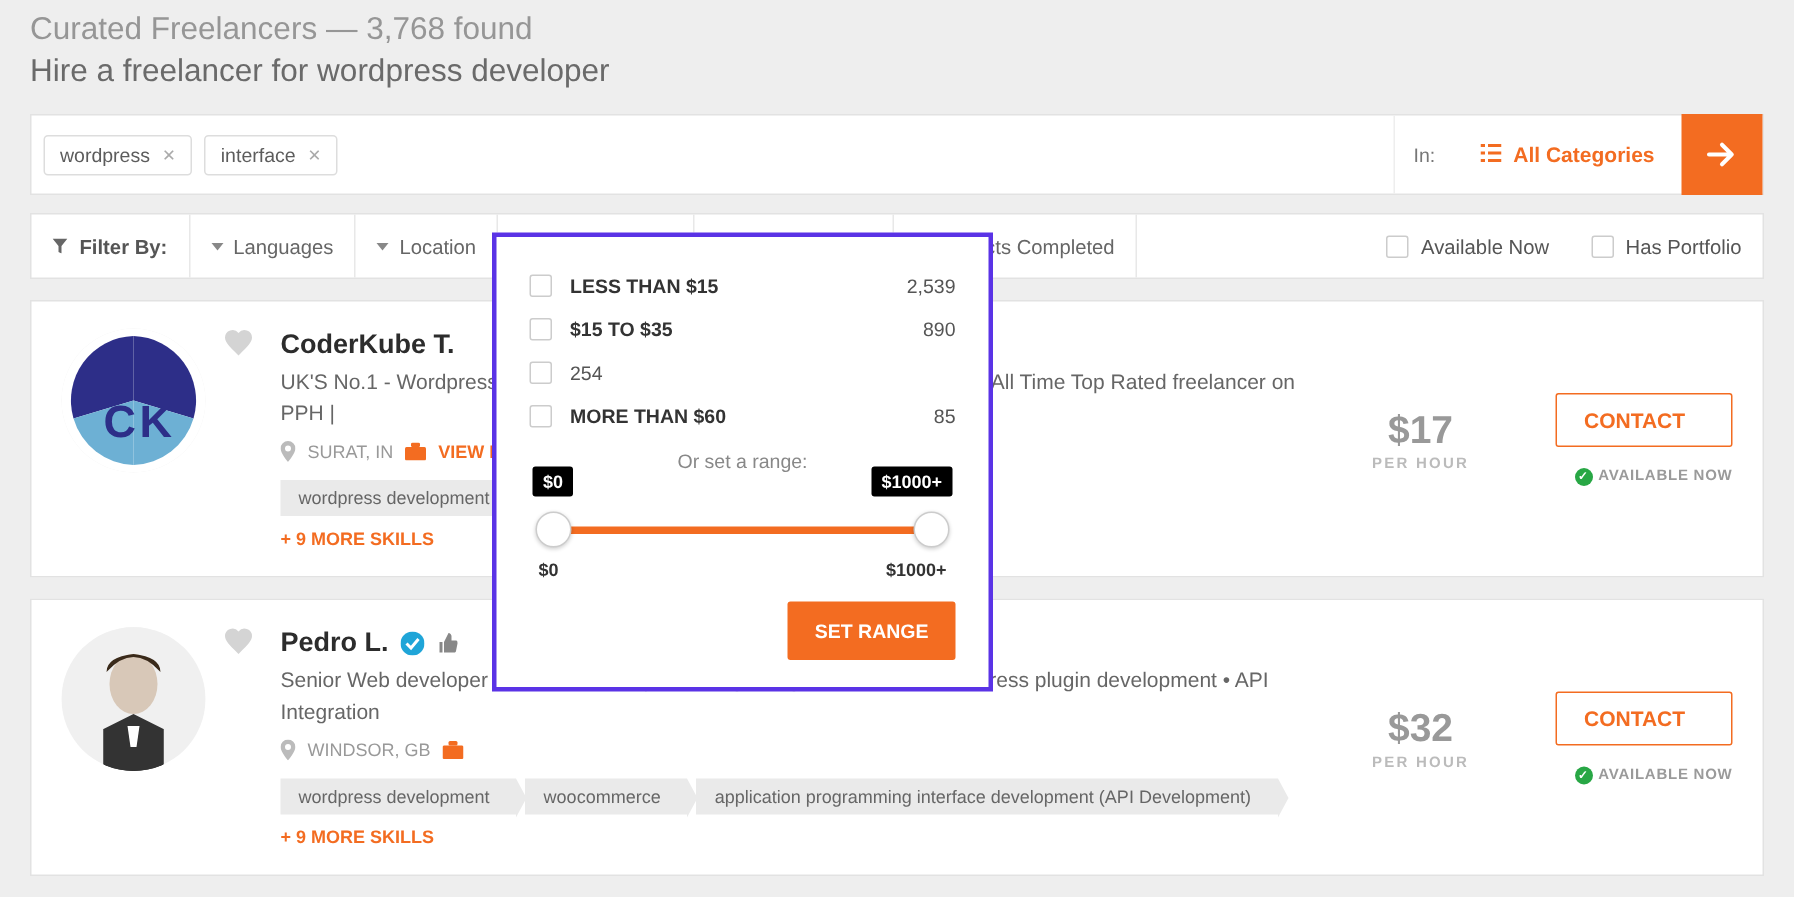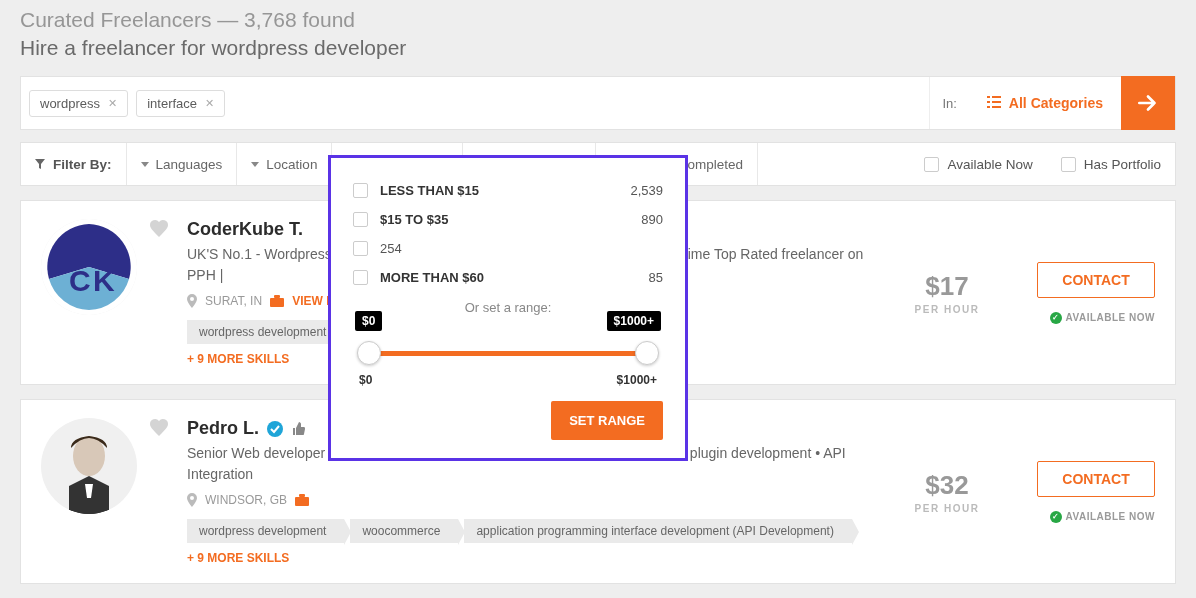--- a/index.html
+++ b/index.html
@@ -32,24 +32,24 @@
 .loc-row { display: flex; align-items: center; gap: 8px; font-size: 12px; color: #999; margin-bottom: 12px; }
 .loc-link { color: #f36c21; font-weight: 700; }
 .skills { display: flex; flex-wrap: wrap; gap: 6px; margin-bottom: 8px; }
 .skill { background: #eaeaea; color: #666; font-size: 12px; padding: 5px 18px 5px 12px; position: relative; }
 .skill::after { content: ""; position: absolute; right: -7px; top: 0; width: 0; height: 0; border-top: 13px solid transparent; border-bottom: 13px solid transparent; border-left: 7px solid #eaeaea; }
 .more-skills { color: #f36c21; font-weight: 700; font-size: 12px; }
 .card-right { width: 120px; text-align: center; display: flex; flex-direction: column; align-items: center; justify-content: center; gap: 2px; }
 .rate { font-size: 26px; font-weight: 700; color: #999; }
 .per { font-size: 10px; letter-spacing: 1.5px; color: #bbb; font-weight: 600; }
 .contact-col { width: 130px; display: flex; flex-direction: column; align-items: flex-end; justify-content: center; gap: 14px; }
-.contact-btn { border: 1px solid #f36c21; color: #f36c21; background: #fff; padding: 9px 18px; font-weight: 700; font-size: 14px; border-radius: 2px; cursor: pointer; width: 118px; text-align: center; }
+.contact-btn { border: 1px solid #f36c21; color: #f36c21; background: #fff; padding: 9px 18px; font-weight: 700; font-size: 14px; border-radius: 2px; cursor: pointer; width: 118px; text-align: left; }
 .avail { font-size: 10px; color: #9a9a9a; display: flex; align-items: center; gap: 4px; letter-spacing: 0.5px; font-weight: 600; }
 .check-circle { width: 12px; height: 12px; background: #28a745; border-radius: 50%; display: flex; align-items: center; justify-content: center; color: #fff; font-size: 8px; }
-.dropdown-panel { position: absolute; top: 155px; left: 328px; width: 360px; background: #fff; border: 3px solid #5a33e6; padding: 18px 22px; z-index: 100; }
+.dropdown-panel { position: absolute; top: 155px; left: 328px; width: 334px; background: #fff; border: 3px solid #5a33e6; padding: 18px 22px; z-index: 100; }
 .dd-row { display: flex; align-items: center; gap: 12px; padding: 7px 0; font-size: 13px; }
 .dd-label { font-weight: 700; color: #333; flex: 1; }
 .dd-count { color: #555; font-weight: 500; }
 .dd-range-label { text-align: center; color: #888; font-size: 13px; margin: 8px 0 12px; }
 .slider-wrap { position: relative; margin: 26px 4px 8px; height: 24px; }
 .slider-track { position: absolute; left: 14px; right: 14px; top: 10px; height: 5px; background: #f36c21; }
 .slider-handle { position: absolute; top: 0; width: 24px; height: 24px; background: #fff; border: 1px solid #ccc; border-radius: 50%; box-shadow: 0 1px 3px rgba(0,0,0,0.2); cursor: pointer; }
 .slider-bubble { position: absolute; top: -30px; background: #000; color: #fff; font-size: 12px; font-weight: 700; padding: 3px 7px; border-radius: 2px; }
 .slider-labels { display: flex; justify-content: space-between; font-size: 12px; font-weight: 700; color: #333; margin: 4px 6px 14px; }
 .set-range-btn { background: #f36c21; color: #fff; font-weight: 700; border: none; padding: 12px 18px; font-size: 13px; border-radius: 2px; cursor: pointer; float: right; }

